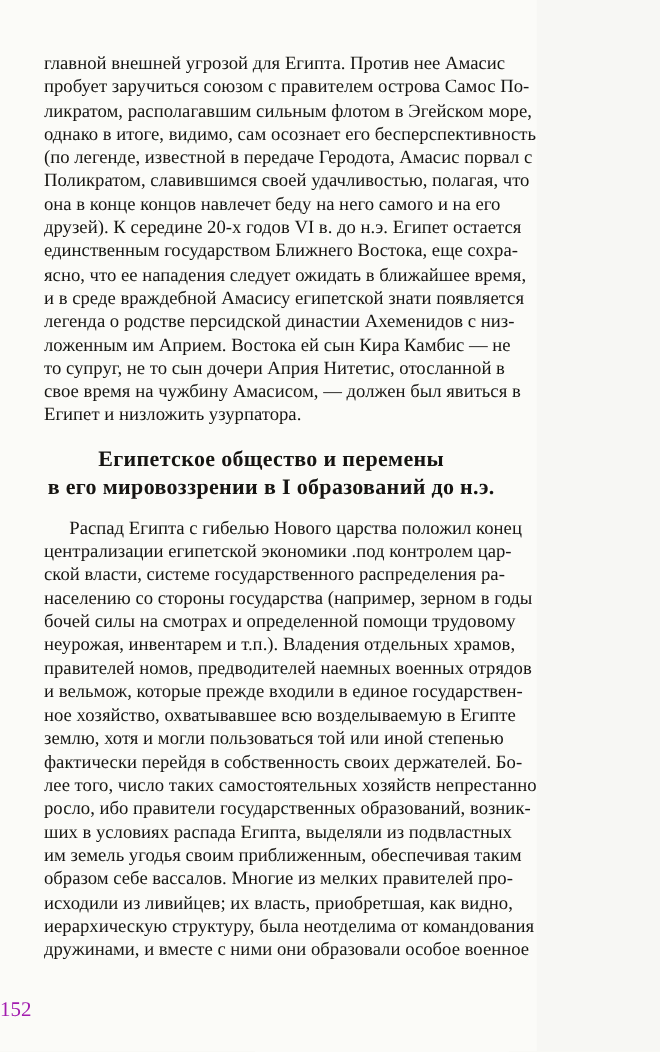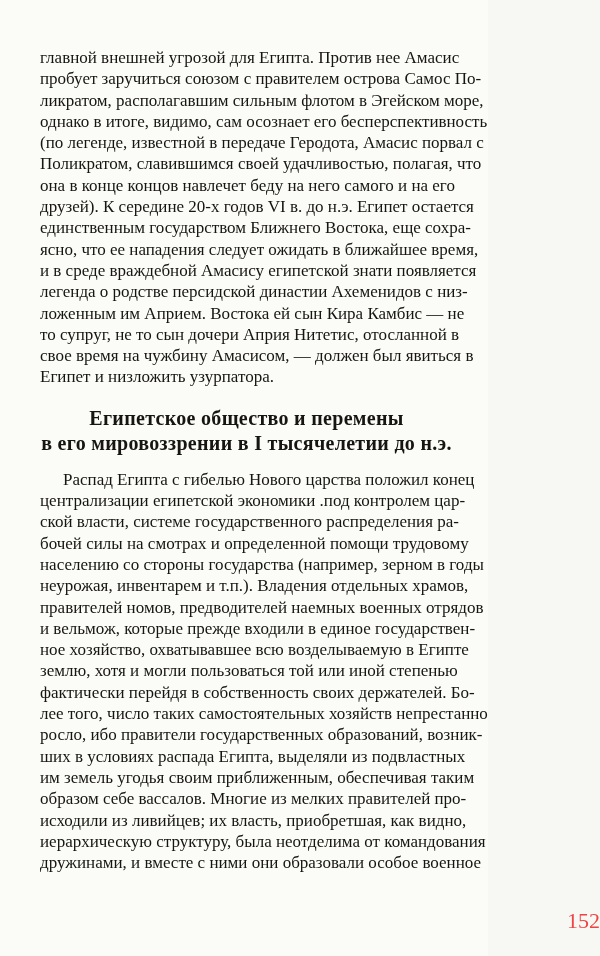--- a/index.html
+++ b/index.html
@@ -47,23 +47,23 @@
   }
   .heading-line {
     text-align: center;
     font-family: Liberation Serif, serif;
   }
   .page-number {
     position: absolute;
     left: 0;
     top: 908px;
     width: 600px;
-    text-align: right;
-    font-size: 22px;
-    color: #ef4444;
+    text-align: left;
+    font-size: 19px;
+    color: #a21caf;
   }
 </style>
 </head>
 <body>
 
 <div class="book-page">
 
   <div class="para">
       <div class="line">главной внешней угрозой для Египта. Против нее Амасис</div>
       <div class="line">пробует заручиться союзом с правителем острова Самос По-</div>
@@ -78,29 +78,29 @@
       <div class="line">и в среде враждебной Амасису египетской знати появляется</div>
       <div class="line">легенда о родстве персидской династии Ахеменидов с низ-</div>
       <div class="line">ложенным им Априем. Востока ей сын Кира Камбис — не</div>
       <div class="line">то супруг, не то сын дочери Априя Нитетис, отосланной в</div>
       <div class="line">свое время на чужбину Амасисом, — должен был явиться в</div>
       <div class="line line-last">Египет и низложить узурпатора.</div>
     </div>
 
   <div class="section-heading">
       <div class="heading-line">Египетское общество и перемены</div>
-      <div class="heading-line">в его мировоззрении в I тысячелетии до н.э.</div>
+      <div class="heading-line">в его мировоззрении в I образований до н.э.</div>
     </div>
 
   <div class="para">
       <div class="line line-indent">Распад Египта с гибелью Нового царства положил конец</div>
       <div class="line">централизации египетской экономики .под контролем цар-</div>
       <div class="line">ской власти, системе государственного распределения ра-</div>
+      <div class="line">населению со стороны государства (например, зерном в годы</div>
       <div class="line">бочей силы на смотрах и определенной помощи трудовому</div>
-      <div class="line">населению со стороны государства (например, зерном в годы</div>
       <div class="line">неурожая, инвентарем и т.п.). Владения отдельных храмов,</div>
       <div class="line">правителей номов, предводителей наемных военных отрядов</div>
       <div class="line">и вельмож, которые прежде входили в единое государствен-</div>
       <div class="line">ное хозяйство, охватывавшее всю возделываемую в Египте</div>
       <div class="line">землю, хотя и могли пользоваться той или иной степенью</div>
       <div class="line">фактически перейдя в собственность своих держателей. Бо-</div>
       <div class="line">лее того, число таких самостоятельных хозяйств непрестанно</div>
       <div class="line">росло, ибо правители государственных образований, возник-</div>
       <div class="line">ших в условиях распада Египта, выделяли из подвластных</div>
       <div class="line">им земель угодья своим приближенным, обеспечивая таким</div>

